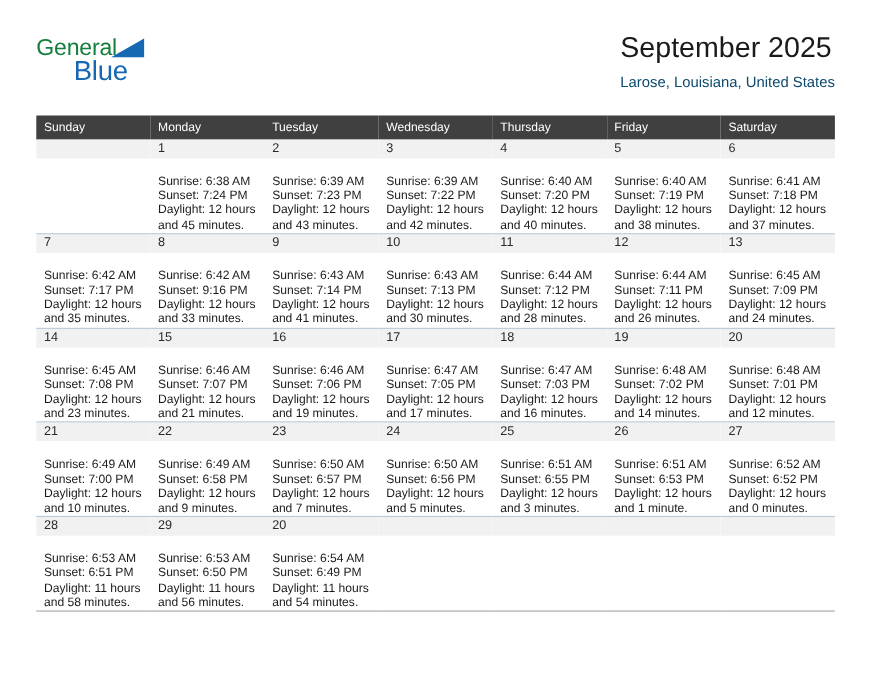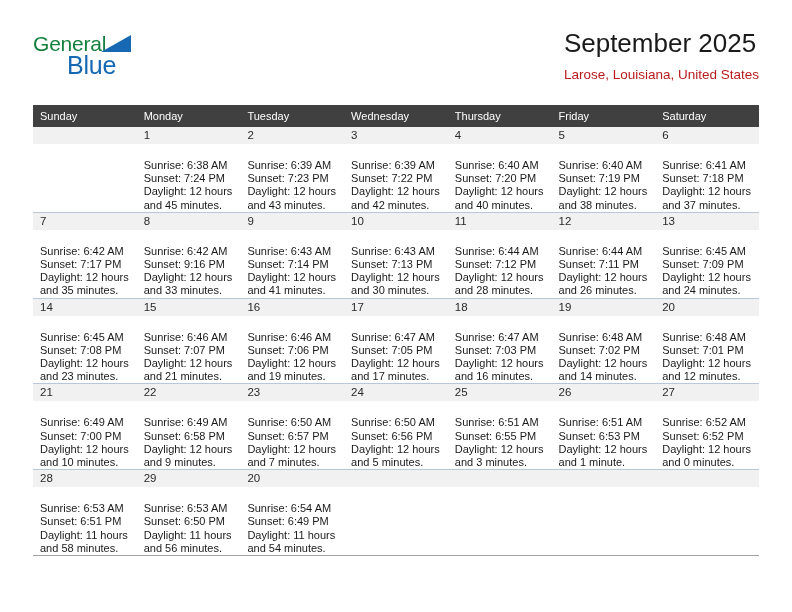--- a/index.html
+++ b/index.html
@@ -71,21 +71,21 @@
     top: 0;
   }
   .cal-title {
     font-size: 26px;
     color: #1a1a1a;
     line-height: 34px;
     white-space: nowrap;
   }
   .cal-subtitle {
     font-size: 13.5px;
-    color: #b91c1c;
+    color: #0c4a6e;
     line-height: 20px;
     margin-top: 5px;
     white-space: nowrap;
   }
 
   
   .calendar {
     position: absolute;
     left: 33px;
     top: 105px;

